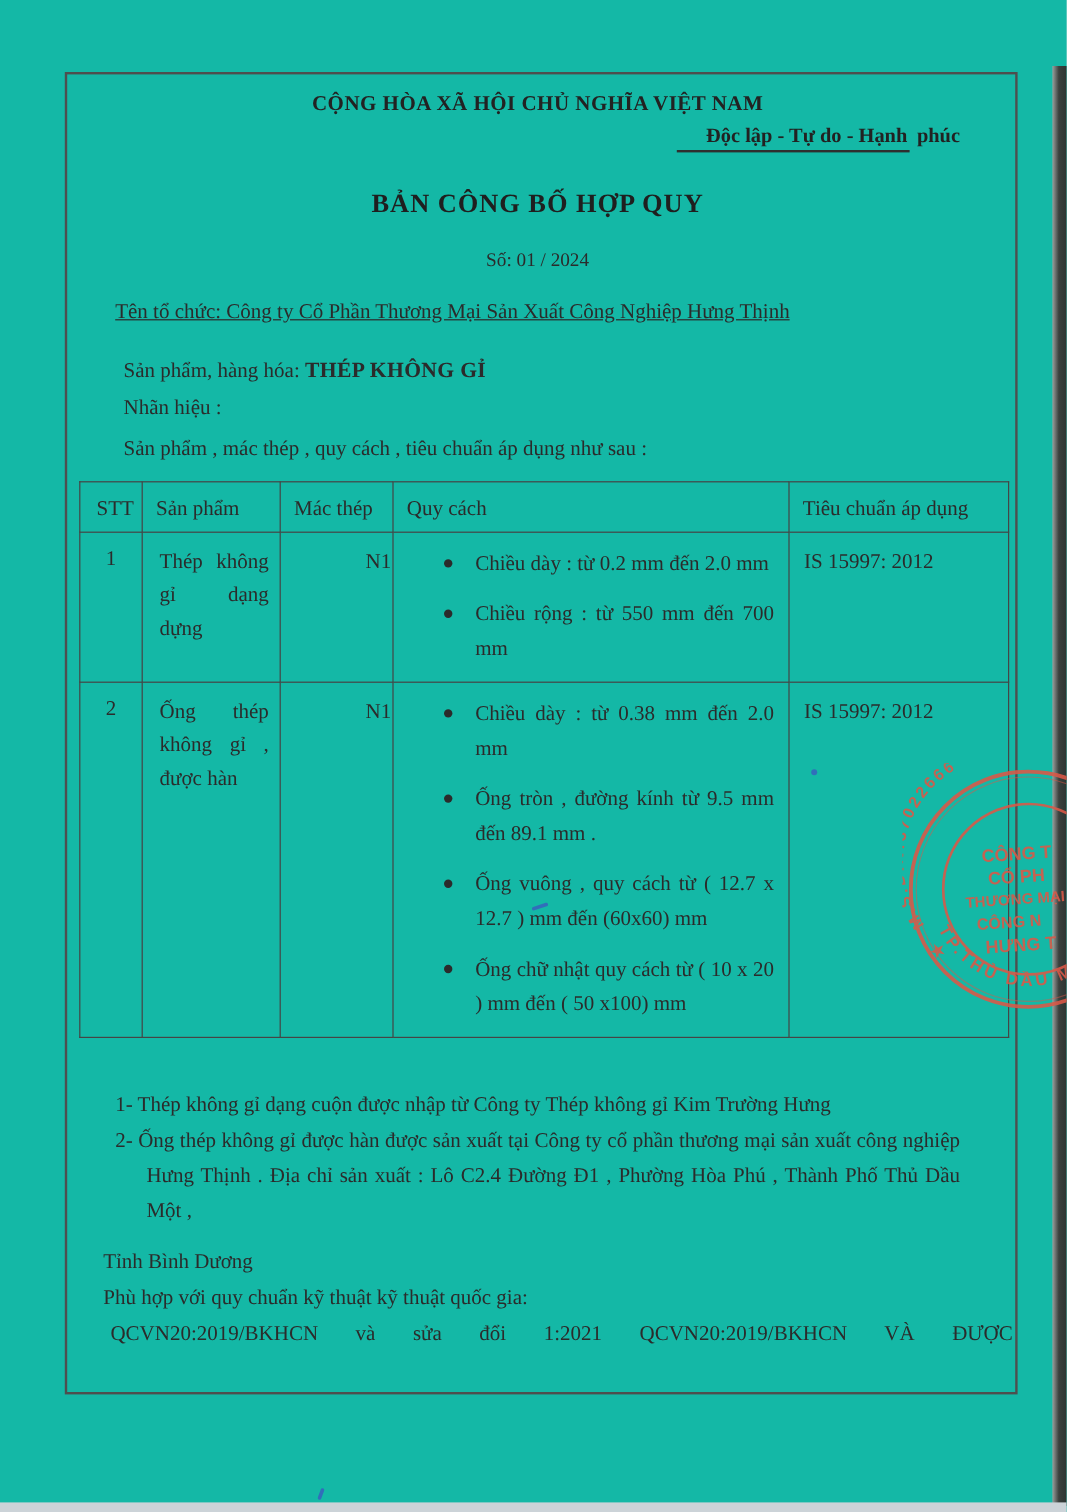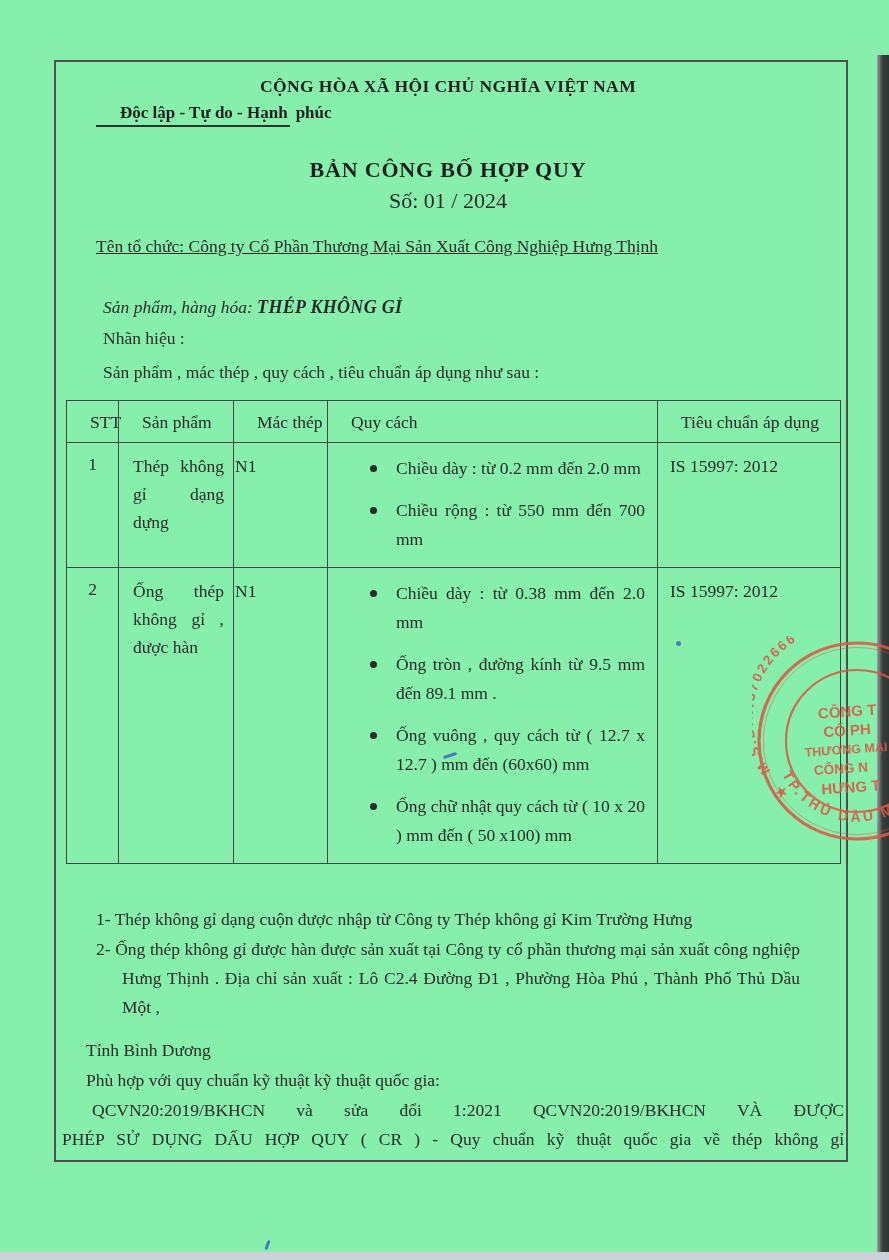--- a/index.html
+++ b/index.html
@@ -1,19 +1,19 @@
 <!DOCTYPE html>
 <html><head>
 <meta charset="utf-8">
 <style>
   html,body{margin:0;padding:0;background:#e8e8e8;}
   .page{
     position:relative;
     width:889px;height:1260px;
-    background:#86efac;
+    background:#14b8a6;
     overflow:hidden;
     font-family:"Liberation Serif","DejaVu Serif",serif;
     color:#2b2b2b;
   }
   
   .scan-edge-right{
     position:absolute;top:55px;right:0;width:12px;height:1200px;
     background:linear-gradient(to right,#9aa09e 0%,#3a403d 45%,#2e3431 100%);
   }
   .scan-edge-bottom{
@@ -25,55 +25,55 @@
     position:absolute;left:54px;top:60px;
     width:794px;height:1102px;
     border:2px solid #4e4f4e;
     box-sizing:border-box;
     padding:8px 46px 0 40px;
   }
   .nat-title{
     text-align:center;font-weight:bold;font-size:17.5px;
     letter-spacing:.4px;margin-top:6px;color:#222;
   }
-  .motto{text-align:left;font-weight:bold;font-size:17px;margin-top:6px;color:#222;}
+  .motto{text-align:right;font-weight:bold;font-size:17px;margin-top:6px;color:#222;}
   .motto-underlined{border-bottom:2.5px solid #2f2f2f;padding:0 2px 3px 24px;}
   .motto-tail{padding-left:6px;}
   .doc-title{
     text-align:center;font-weight:bold;font-size:22px;
     letter-spacing:.8px;margin-top:34px;color:#1f1f1f;
   }
-  .doc-number{text-align:center;font-size:22px;margin-top:5px;}
+  .doc-number{text-align:center;font-size:16px;margin-top:26px;}
   p{margin:0;font-size:17.5px;line-height:30px;}
   .p-org{margin-top:17px;text-decoration:underline;}
   .p-addr{}
   .p-phone{margin-top:3px;}
-  .p-product{margin-top:31px;margin-left:7px;font-style:italic;}
+  .p-product{margin-top:19px;margin-left:7px;}
   .p-product b{font-size:18px;letter-spacing:.3px;}
   .p-brand{margin-left:7px;margin-top:1px;}
   .p-intro{margin-left:7px;margin-top:4px;}
 
   
   table.spec{
     border-collapse:collapse;table-layout:fixed;
     width:774px;margin:13px 0 0 -30px;
   }
   table.spec td,table.spec th{
     border:1.6px solid #454545;
     vertical-align:top;box-sizing:border-box;
     font-size:17.5px;font-weight:normal;
     line-height:28px;
   }
   tr.hdr{height:42px;}
   tr.r1{height:95px;}
   tr.r2{height:237px;}
   th.h-stt,td.c-stt{text-align:center;padding-top:7px;}
-  th{text-align:left;padding:7px 4px 0 23px;}
+  th{text-align:left;padding:7px 4px 0 11px;}
   td.c-sp{padding:9px 9px 0 14px;text-align:justify;}
-  td.c-mt{text-align:left;padding-top:9px;}
+  td.c-mt{text-align:right;padding-top:9px;}
   td.c-qc{padding:0;}
   td.c-qc ul{margin:0;padding:11px 12px 0 68px;list-style:none;}
   td.c-qc li{position:relative;text-align:justify;line-height:29px;margin-bottom:13px;}
   td.c-qc li::before{
     content:"";position:absolute;left:-26px;top:11px;
     width:7px;height:7px;border-radius:50%;background:#2b2b2b;
   }
   td.c-tc{padding:9px 6px 0 12px;}
 
   
@@ -170,21 +170,20 @@
       </tr>
     </tbody>
       </table>
 
     <div class="notes">
       <p class="n1a">1-  Thép không gỉ dạng cuộn được nhập từ Công ty Thép không gỉ Kim Trường Hưng</p>
       <p class="n2">2-  Ống thép không gỉ được hàn được sản xuất tại Công ty cổ phần thương mại sản xuất công nghiệp Hưng Thịnh . Địa chỉ sản xuất : Lô C2.4 Đường Đ1 , Phường Hòa Phú , Thành Phố Thủ Dầu Một ,</p>
       <p class="province">Tỉnh Bình Dương</p>
       <p class="conf-intro">Phù hợp với quy chuẩn kỹ thuật kỹ thuật quốc gia:</p>
       <p class="qc-line first">QCVN20:2019/BKHCN và sửa đổi 1:2021 QCVN20:2019/BKHCN VÀ ĐƯỢC</p>
-      <p class="qc-line">PHÉP SỬ DỤNG DẤU HỢP QUY ( CR ) -  Quy chuẩn kỹ thuật quốc gia về thép không gỉ</p>
     </div>
   </div>
 
   <svg class="stamp" viewBox="0 0 210 210" aria-hidden="true">
     <g fill="none" stroke="#dc5847">
       <circle cx="105" cy="105" r="98" stroke-width="3.2"></circle>
       <circle cx="105" cy="105" r="93.5" stroke-width="1" opacity="0.55"></circle>
       <circle cx="105" cy="105" r="71" stroke-width="2.2"></circle>
     </g>
     <defs>

